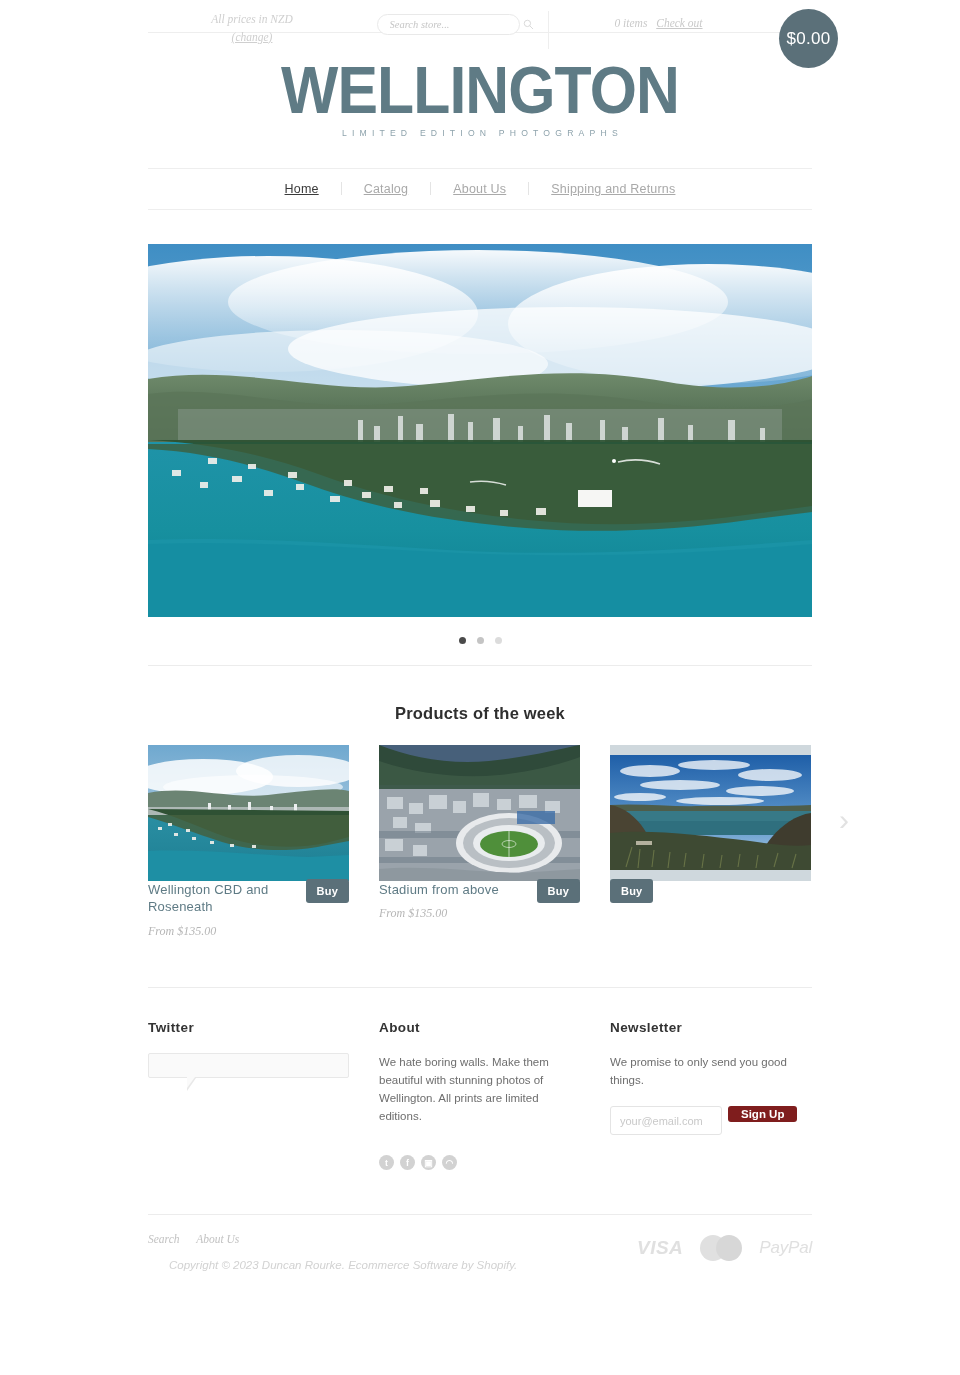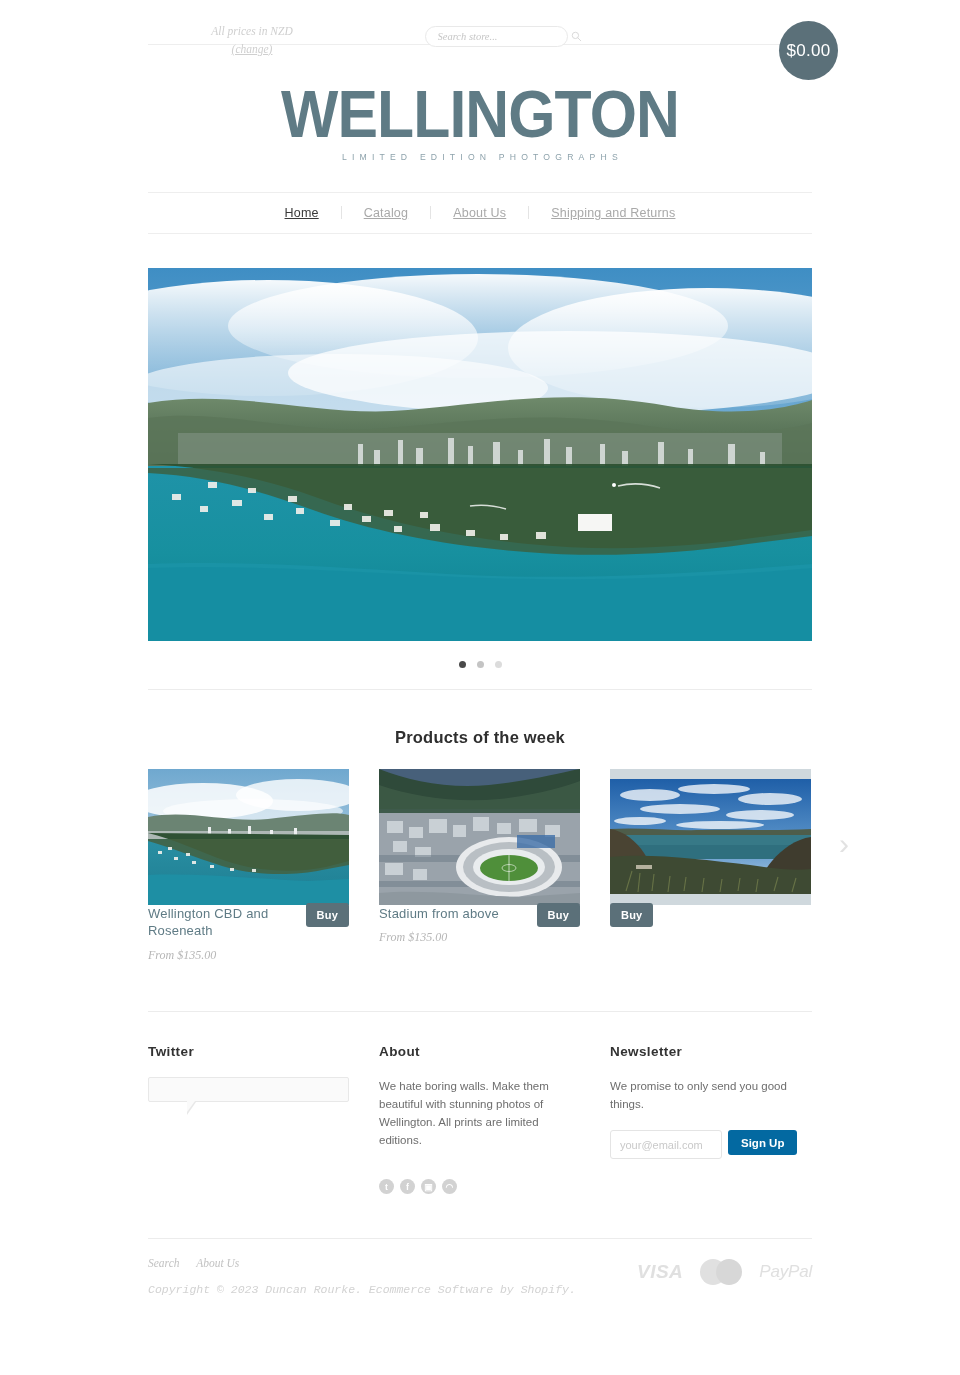--- a/index.html
+++ b/index.html
@@ -8,27 +8,26 @@
     background: #ffffff;
     font-family: "Liberation Sans", sans-serif;
     -webkit-font-smoothing: antialiased;
   }
   body { width: 960px; height: 1375px; overflow: hidden; position: relative; }
 
   .page { width: 960px; position: relative; }
 
   
   .topbar {
-    width: 664px; margin: 13px auto;
+    width: 664px; margin: 1px auto;
     height: 32px;
     display: flex; align-items: flex-start;
     border-bottom: 1px solid #eeeeee;
     position: relative;
     padding-top: 10px;
-    gap: 48px;
   }
   .currency {
     width: 200px;
     text-align: center;
     font-family: "Liberation Serif", serif;
     font-style: italic;
     font-size: 11.5px;
     color: #cfcfcf;
     line-height: 1.55;
     padding-left: 8px;
@@ -231,37 +230,37 @@
   .signup-row { display: flex; margin-top: 17px; gap: 6px; }
   .email-input {
     width: 112px; height: 29px;
     border: 1px solid #e4e4e4; border-radius: 3px;
     padding: 0 9px; font-size: 11px; color: #bdbdbd;
     outline: 0; background: #fff;
     font-family: "Liberation Sans", sans-serif;
   }
   .email-input::placeholder { color: #c9c9c9; }
   .signup-btn {
-    background: #0369a1; color: #fff; border: 0; border-radius: 3px;
-    font-size: 11.5px; font-weight: bold; padding: 0 13px; height: 25px;
+    background: #7f1d1d; color: #fff; border: 0; border-radius: 3px;
+    font-size: 11.5px; font-weight: bold; padding: 0 13px; height: 16px;
   }
 
   .bottom-sep { width: 664px; height: 1px; background: #ececec; margin: 44px auto 0; }
   .bottombar {
     width: 664px; margin: 0 auto; padding-top: 18px;
     display: flex; justify-content: space-between; align-items: flex-start;
   }
   .botlinks {
     font-family: "Liberation Serif", serif; font-style: italic;
     font-size: 11.5px; color: #c2c2c2; line-height: 1.1;
   }
   .botlinks a { color: #c2c2c2; text-decoration: none; margin-right: 14px; }
   .copy {
-    font-family: Liberation Mono, monospace; font-style: italic;
-    font-size: 11.5px; color: #d2d2d2; margin-top: 13px;
+    font-family: Liberation Sans, sans-serif; font-style: italic;
+    font-size: 11.5px; color: #d2d2d2; margin-top: 13px; margin-left: 21px;
   }
   .paycards { display: flex; align-items: center; gap: 17px; padding-top: 2px; }
   .pay-visa {
     font-family: "Liberation Sans", sans-serif; font-style: italic; font-weight: bold;
     font-size: 19px; color: #e0e0e0; letter-spacing: .5px;
   }
   .pay-mc { position: relative; width: 42px; height: 26px; }
   .pay-mc i { position: absolute; top: 0; width: 26px; height: 26px; border-radius: 50%; background: #e0e0e0; }
   .pay-mc i.l { left: 0; }
   .pay-mc i.r { right: 0; background: #d7d7d7; }
@@ -285,20 +284,26 @@
     <div class="searchwrap">
       <div class="searchbox">
         <input type="text" placeholder="Search store..." style="">
         <svg class="mag" viewBox="0 0 16 16">
           <circle cx="6.4" cy="6.4" r="4.6" fill="none" stroke="#b8b8b8" stroke-width="1.4"></circle>
           <line x1="9.9" y1="9.9" x2="14.2" y2="14.2" stroke="#b8b8b8" stroke-width="1.4" stroke-linecap="round"></line>
         </svg>
       </div>
     </div>
 
+    <div class="cartzone">
+      <div class="cartlinks">
+        <span class="items">0 items</span>
+        <a class="chk" href="#">Check out</a>
+      </div>
+    </div>
 
     <div class="cartbadge">$0.00</div>
   </div>
 
   <div class="logoblock">
     <div class="logo-word">WELLINGTON</div>
     <div class="logo-sub">LIMITED EDITION PHOTOGRAPHS</div>
   </div>
 
   <div class="navbar">

